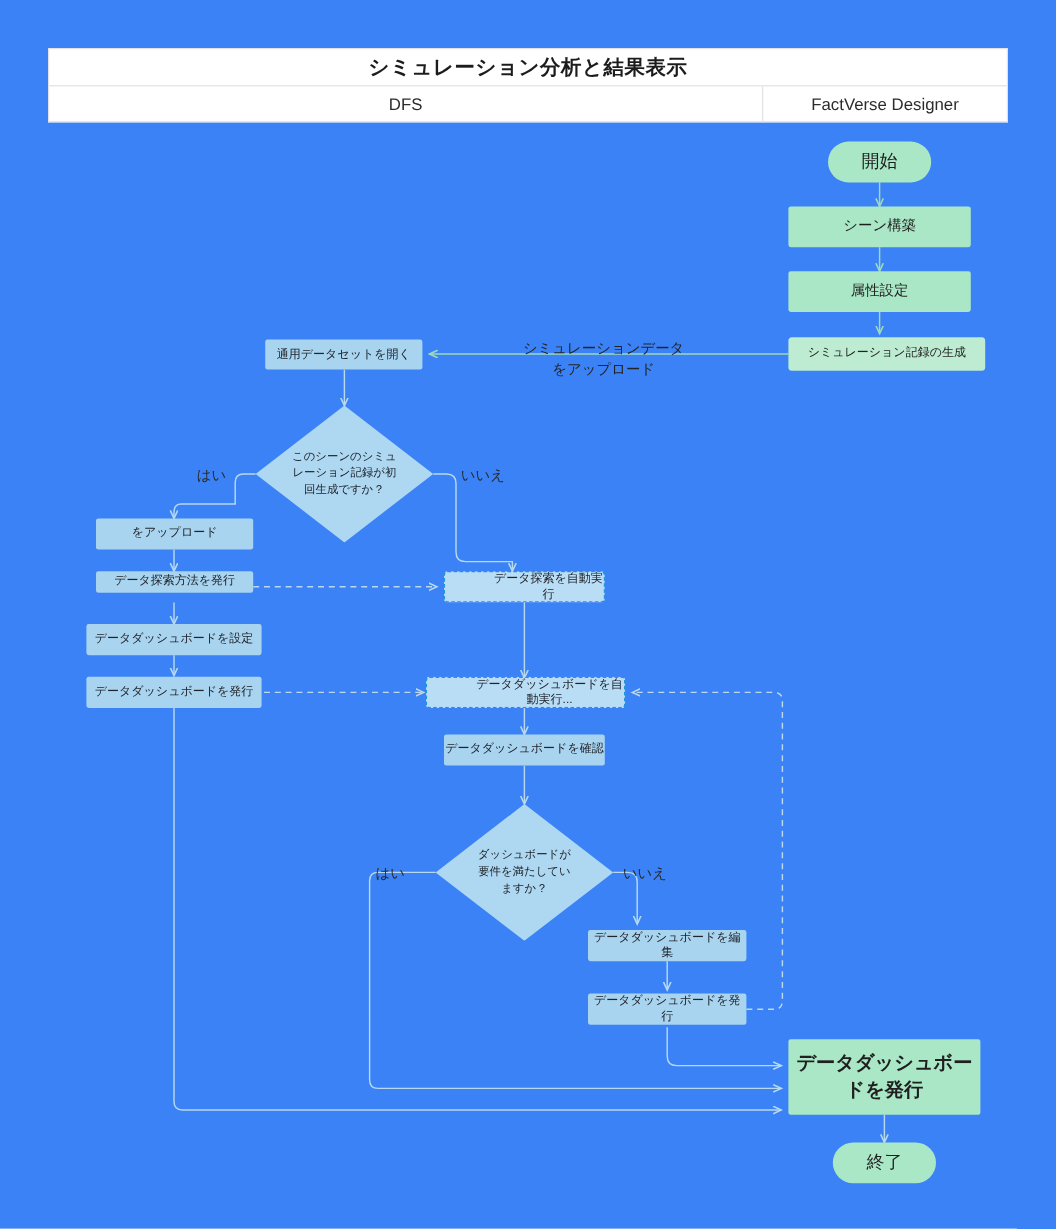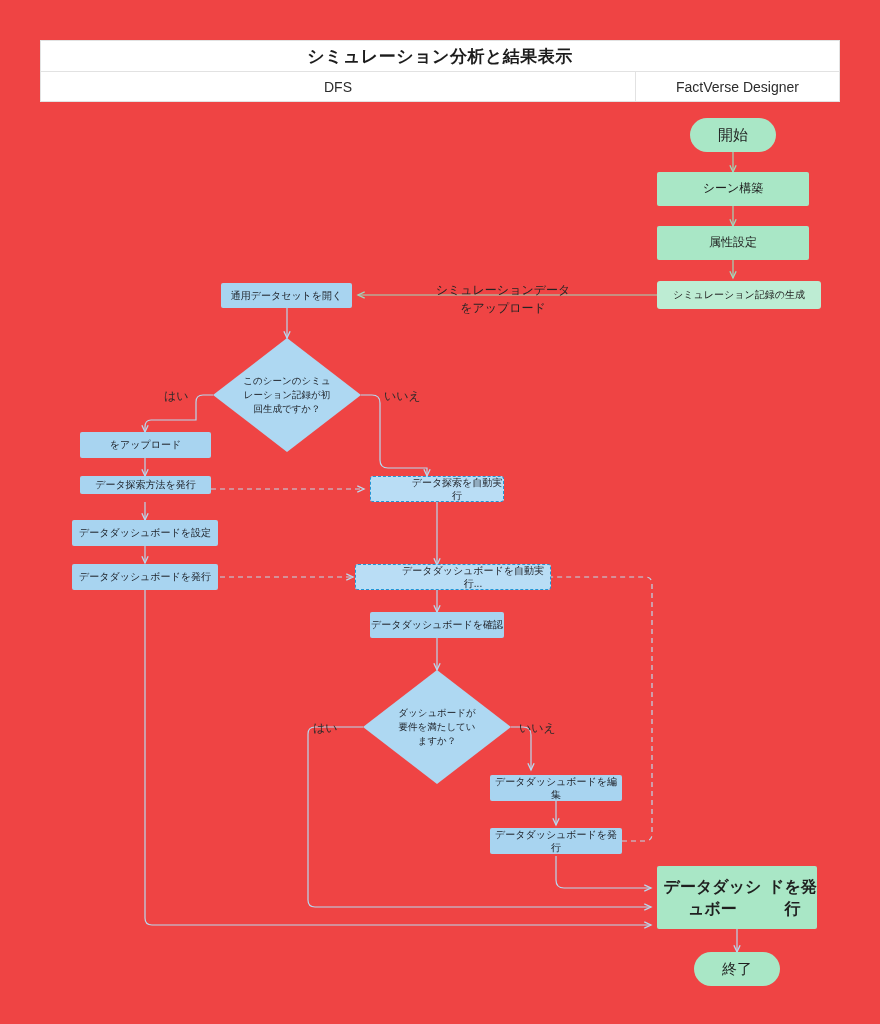--- a/index.html
+++ b/index.html
@@ -5,21 +5,21 @@
   * { box-sizing: border-box; }
   html, body {
     margin: 0; padding: 0;
     background: #ffffff;
     font-family: "Liberation Sans", "DejaVu Sans", sans-serif;
   }
   #page {
     position: relative;
     width: 880px;
     height: 1024px;
-    background: #ef4444;
+    background: #3b82f6;
     overflow: hidden;
   }
 
   
   .hdr-table {
     position: absolute;
     left: 40px; top: 40px;
     width: 800px; height: 62px;
     border: 1px solid #e2e2e2;
     background: #ffffff;
@@ -261,21 +261,21 @@
   </div>
 
   <div class="node n-blue" style="left:72px; top:564px; width:146px; height:26px;">
     <span>データダッシュボードを発行</span>
   </div>
 
   <div class="node n-blue-dash" style="left:370px; top:476px; width:134px; height:26px;">
     <span>データ探索を自動実行</span>
   </div>
 
-  <div class="node n-blue-dash" style="left:355px; top:564px; width:196px; height:26px;">
+  <div class="node n-blue-dash" style="left:355px; top:564px; width:166px; height:26px;">
     <span>データダッシュボードを自動実行...</span>
   </div>
 
   <div class="node n-blue" style="left:370px; top:612px; width:134px; height:26px;">
     <span>データダッシュボードを確認</span>
   </div>
 
   <div class="n-diamond-wrap" style="left:363px; top:670px; width:148px; height:114px;">
     <svg width="148" height="114" viewBox="0 0 148 114">
       <polygon points="74,0 148,57 74,114 0,57" fill="#aed8f2"></polygon>
@@ -293,21 +293,21 @@
   <div class="edge-label" style="left:519px; top:720px;">いいえ</div>
 
   <div class="node n-blue" style="left:490px; top:775px; width:132px; height:26px;">
     <span>データダッシュボードを編集</span>
   </div>
 
   <div class="node n-blue" style="left:490px; top:828px; width:132px; height:26px;">
     <span>データダッシュボードを発行</span>
   </div>
 
-  <div class="node n-green-big" style="left:657px; top:866px; width:160px; height:63px; flex-direction:row;">
+  <div class="node n-green-big" style="left:657px; top:866px; width:160px; height:63px; flex-direction:column;">
     <div>データダッシュボー</div>
     <div>ドを発行</div>
   </div>
 
   <div class="node n-green-term" style="left:694px; top:952px; width:86px; height:34px;">
     <span>終了</span>
   </div>
 
 </div>
 

